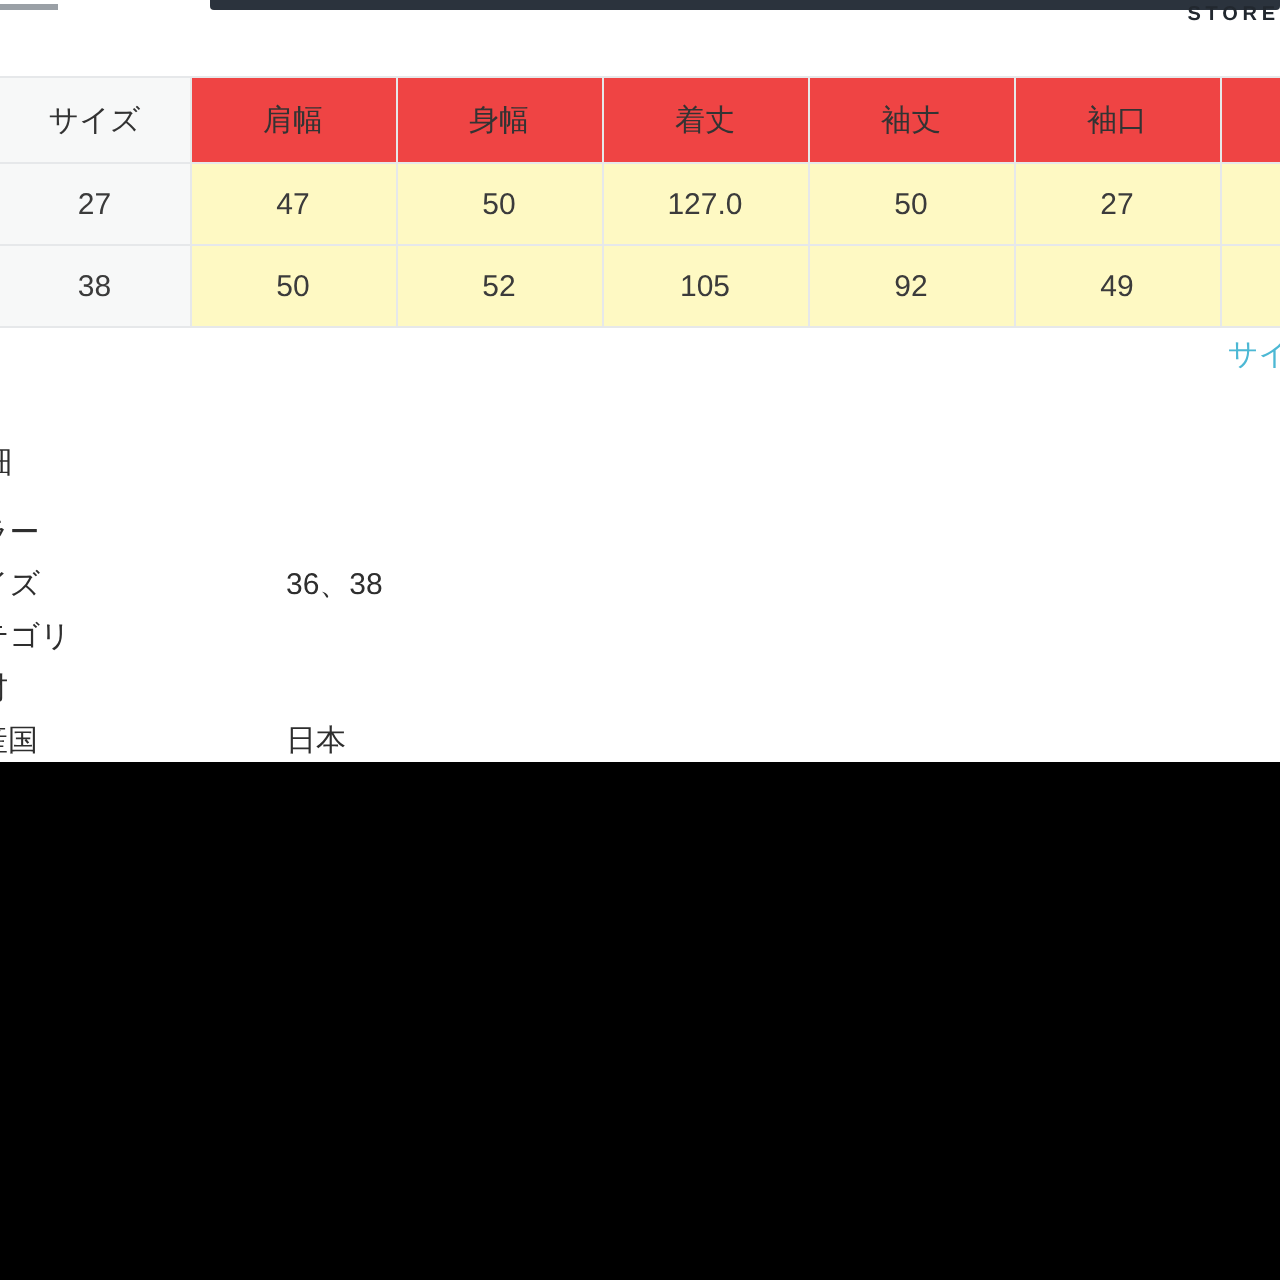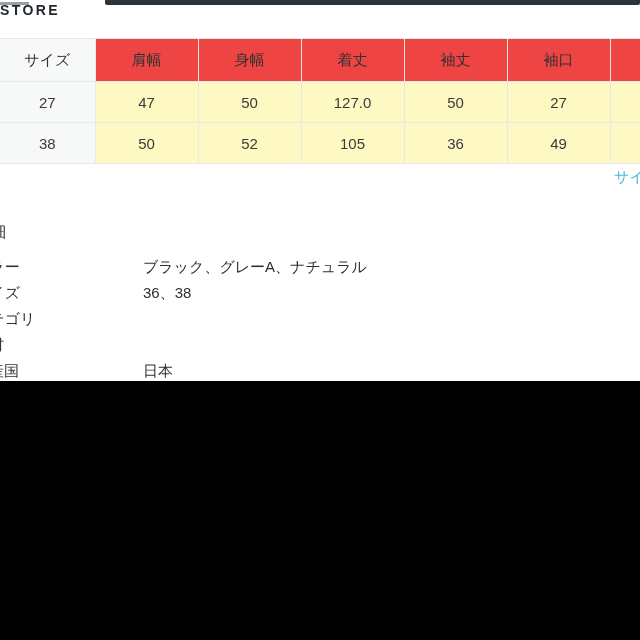--- a/index.html
+++ b/index.html
@@ -53,22 +53,22 @@
     width: 535px;
     height: 5px;
     background: #2b333d;
     border-radius: 0 0 2px 2px;
   }
   .brand-store {
     position: absolute;
     left: 0;
     top: 2px;
     width: 640px;
-    text-align: left;
-    font-size: 14px;
+    text-align: right;
+    font-size: 10px;
     font-weight: bold;
     letter-spacing: 2.4px;
     color: #22282f;
     font-family: "Liberation Sans", sans-serif;
   }
 
   
   .size-table-wrap {
     position: absolute;
     left: 0;
@@ -225,38 +225,37 @@
           <td>127.0</td>
           <td>50</td>
           <td>27</td>
           <td></td>
         </tr>
         <tr>
           <td class="col-first">38</td>
           <td>50</td>
           <td>52</td>
           <td>105</td>
-          <td>36</td>
+          <td>92</td>
           <td>49</td>
           <td></td>
         </tr>
       </tbody>
     </table>
   </div>
 
   <div class="size-guide-row">
     <a class="size-guide-link" href="#">サイズガイド</a>
   </div>
 
   <div class="detail-section">
     <div class="detail-heading">詳細</div>
     <ul class="spec-list">
       <li class="spec-row">
         <span class="spec-label">カラー</span>
-        <span class="spec-value">ブラック、グレーA、ナチュラル</span>
       </li>
       <li class="spec-row">
         <span class="spec-label">サイズ</span>
         <span class="spec-value">36、38</span>
       </li>
       <li class="spec-row">
         <span class="spec-label">カテゴリ</span>
       </li>
       <li class="spec-row">
         <span class="spec-label">素材</span>

